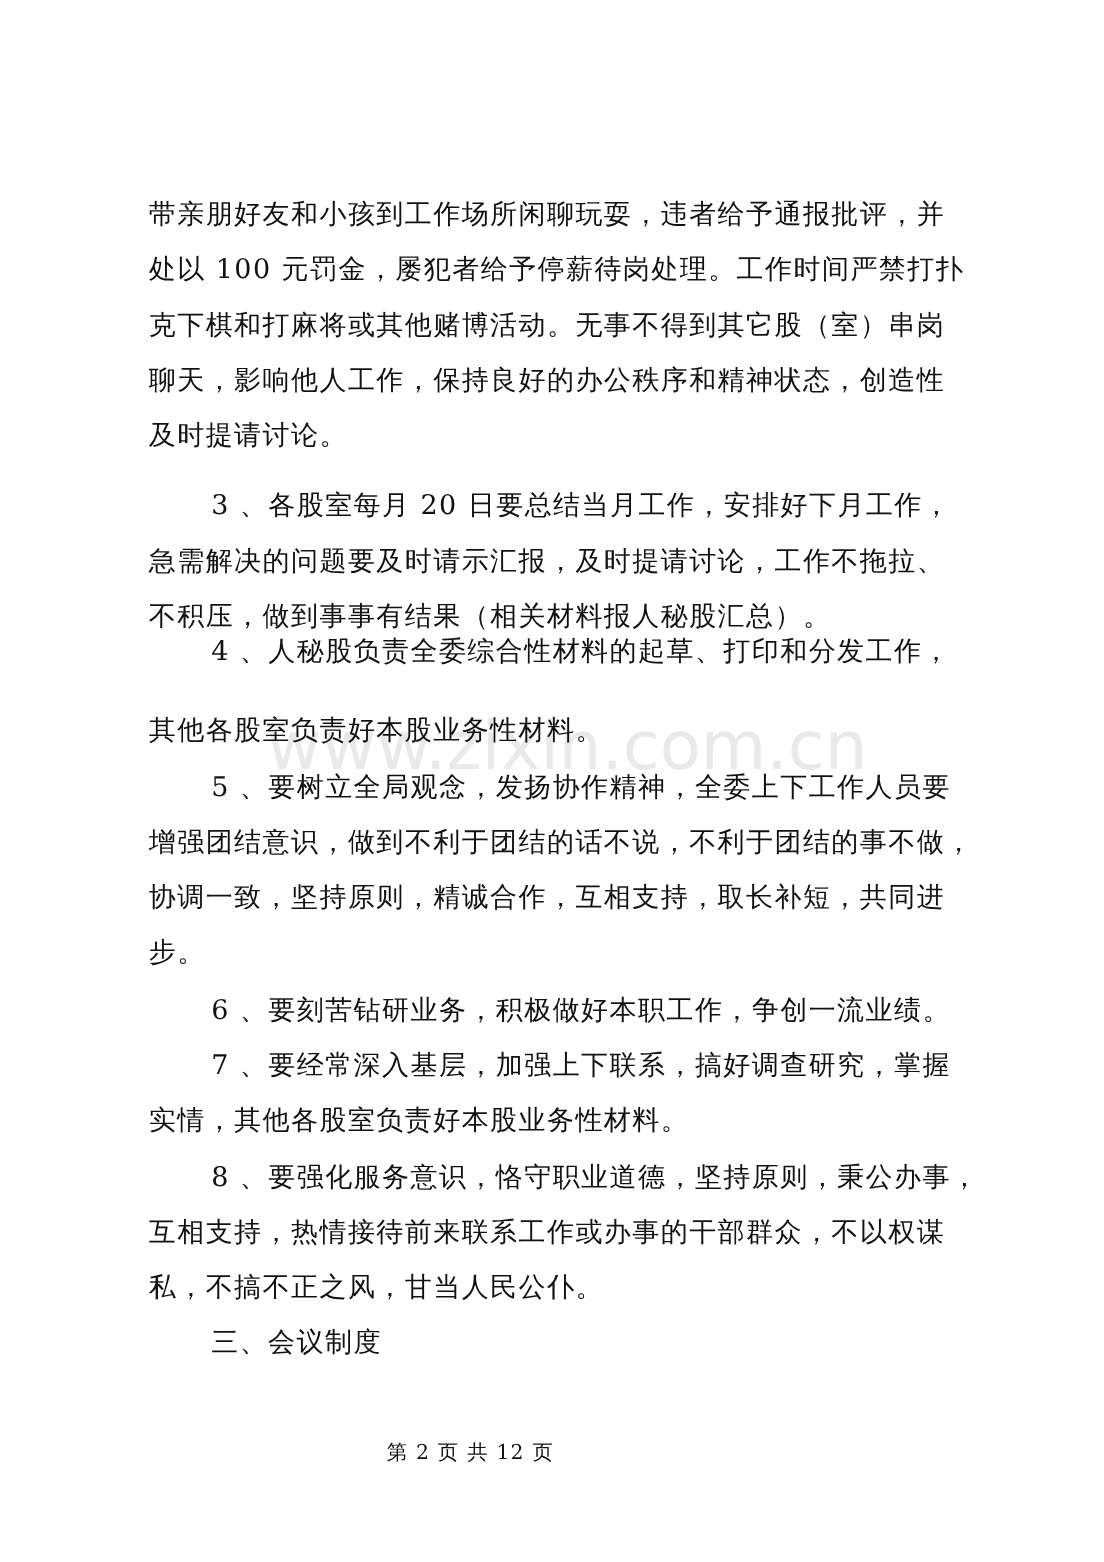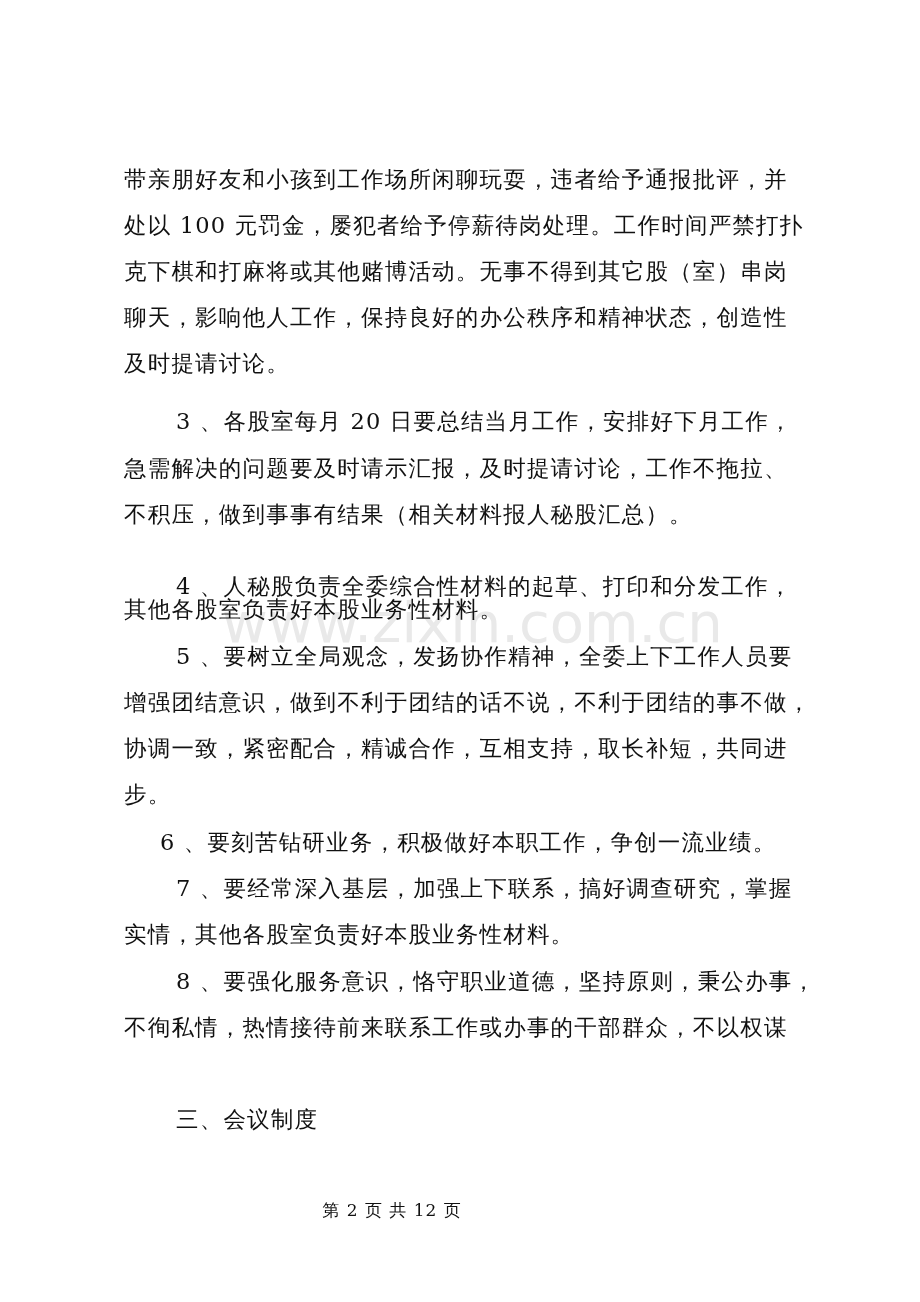--- a/index.html
+++ b/index.html
@@ -21,27 +21,28 @@
   <div class="watermark">www.zixin.com.cn</div>
   <div class="content">
     <div class="line" style="top:164px">带亲朋好友和小孩到工作场所闲聊玩耍，违者给予通报批评，并</div>
     <div class="line" style="top:210px">处以 100 元罚金，屡犯者给予停薪待岗处理。工作时间严禁打扑</div>
     <div class="line" style="top:256px">克下棋和打麻将或其他赌博活动。无事不得到其它股（室）串岗</div>
     <div class="line" style="top:302px">聊天，影响他人工作，保持良好的办公秩序和精神状态，创造性</div>
     <div class="line" style="top:348px">及时提请讨论。</div>
     <div class="line" style="top:406px; left:176px">3 、各股室每月 20 日要总结当月工作，安排好下月工作，</div>
     <div class="line" style="top:453px">急需解决的问题要及时请示汇报，及时提请讨论，工作不拖拉、</div>
     <div class="line" style="top:499px">不积压，做到事事有结果（相关材料报人秘股汇总）。</div>
-    <div class="line" style="top:571px; left:176px">4 、人秘股负责全委综合性材料的起草、打印和分发工作，</div>
+    <div class="line" style="top:528px; left:176px">4 、人秘股负责全委综合性材料的起草、打印和分发工作，</div>
     <div class="line" style="top:594px">其他各股室负责好本股业务性材料。</div>
     <div class="line" style="top:641px; left:176px">5 、要树立全局观念，发扬协作精神，全委上下工作人员要</div>
     <div class="line" style="top:687px">增强团结意识，做到不利于团结的话不说，不利于团结的事不做，</div>
-    <div class="line" style="top:733px">协调一致，紧密配合，精诚合作，互相支持，取长补短，共同进</div>
+    <div class="line" style="top:733px">协调一致，坚持原则，精诚合作，互相支持，取长补短，共同进</div>
     <div class="line" style="top:779px">步。</div>
-    <div class="line" style="top:827px; left:160px">6 、要刻苦钻研业务，积极做好本职工作，争创一流业绩。</div>
+    <div class="line" style="top:827px; left:176px">6 、要刻苦钻研业务，积极做好本职工作，争创一流业绩。</div>
     <div class="line" style="top:873px; left:176px">7 、要经常深入基层，加强上下联系，搞好调查研究，掌握</div>
     <div class="line" style="top:919px">实情，其他各股室负责好本股业务性材料。</div>
     <div class="line" style="top:966px; left:176px">8 、要强化服务意识，恪守职业道德，坚持原则，秉公办事，</div>
-    <div class="line" style="top:1012px">不徇私情，热情接待前来联系工作或办事的干部群众，不以权谋</div>
+    <div class="line" style="top:1012px">互相支持，热情接待前来联系工作或办事的干部群众，不以权谋</div>
+    <div class="line" style="top:1058px">私，不搞不正之风，甘当人民公仆。</div>
     <div class="line" style="top:1104px; left:176px">三、会议制度</div>
   </div>
   <div class="footer">第 2 页  共 12 页</div>
 </div>
 
 </body></html>

